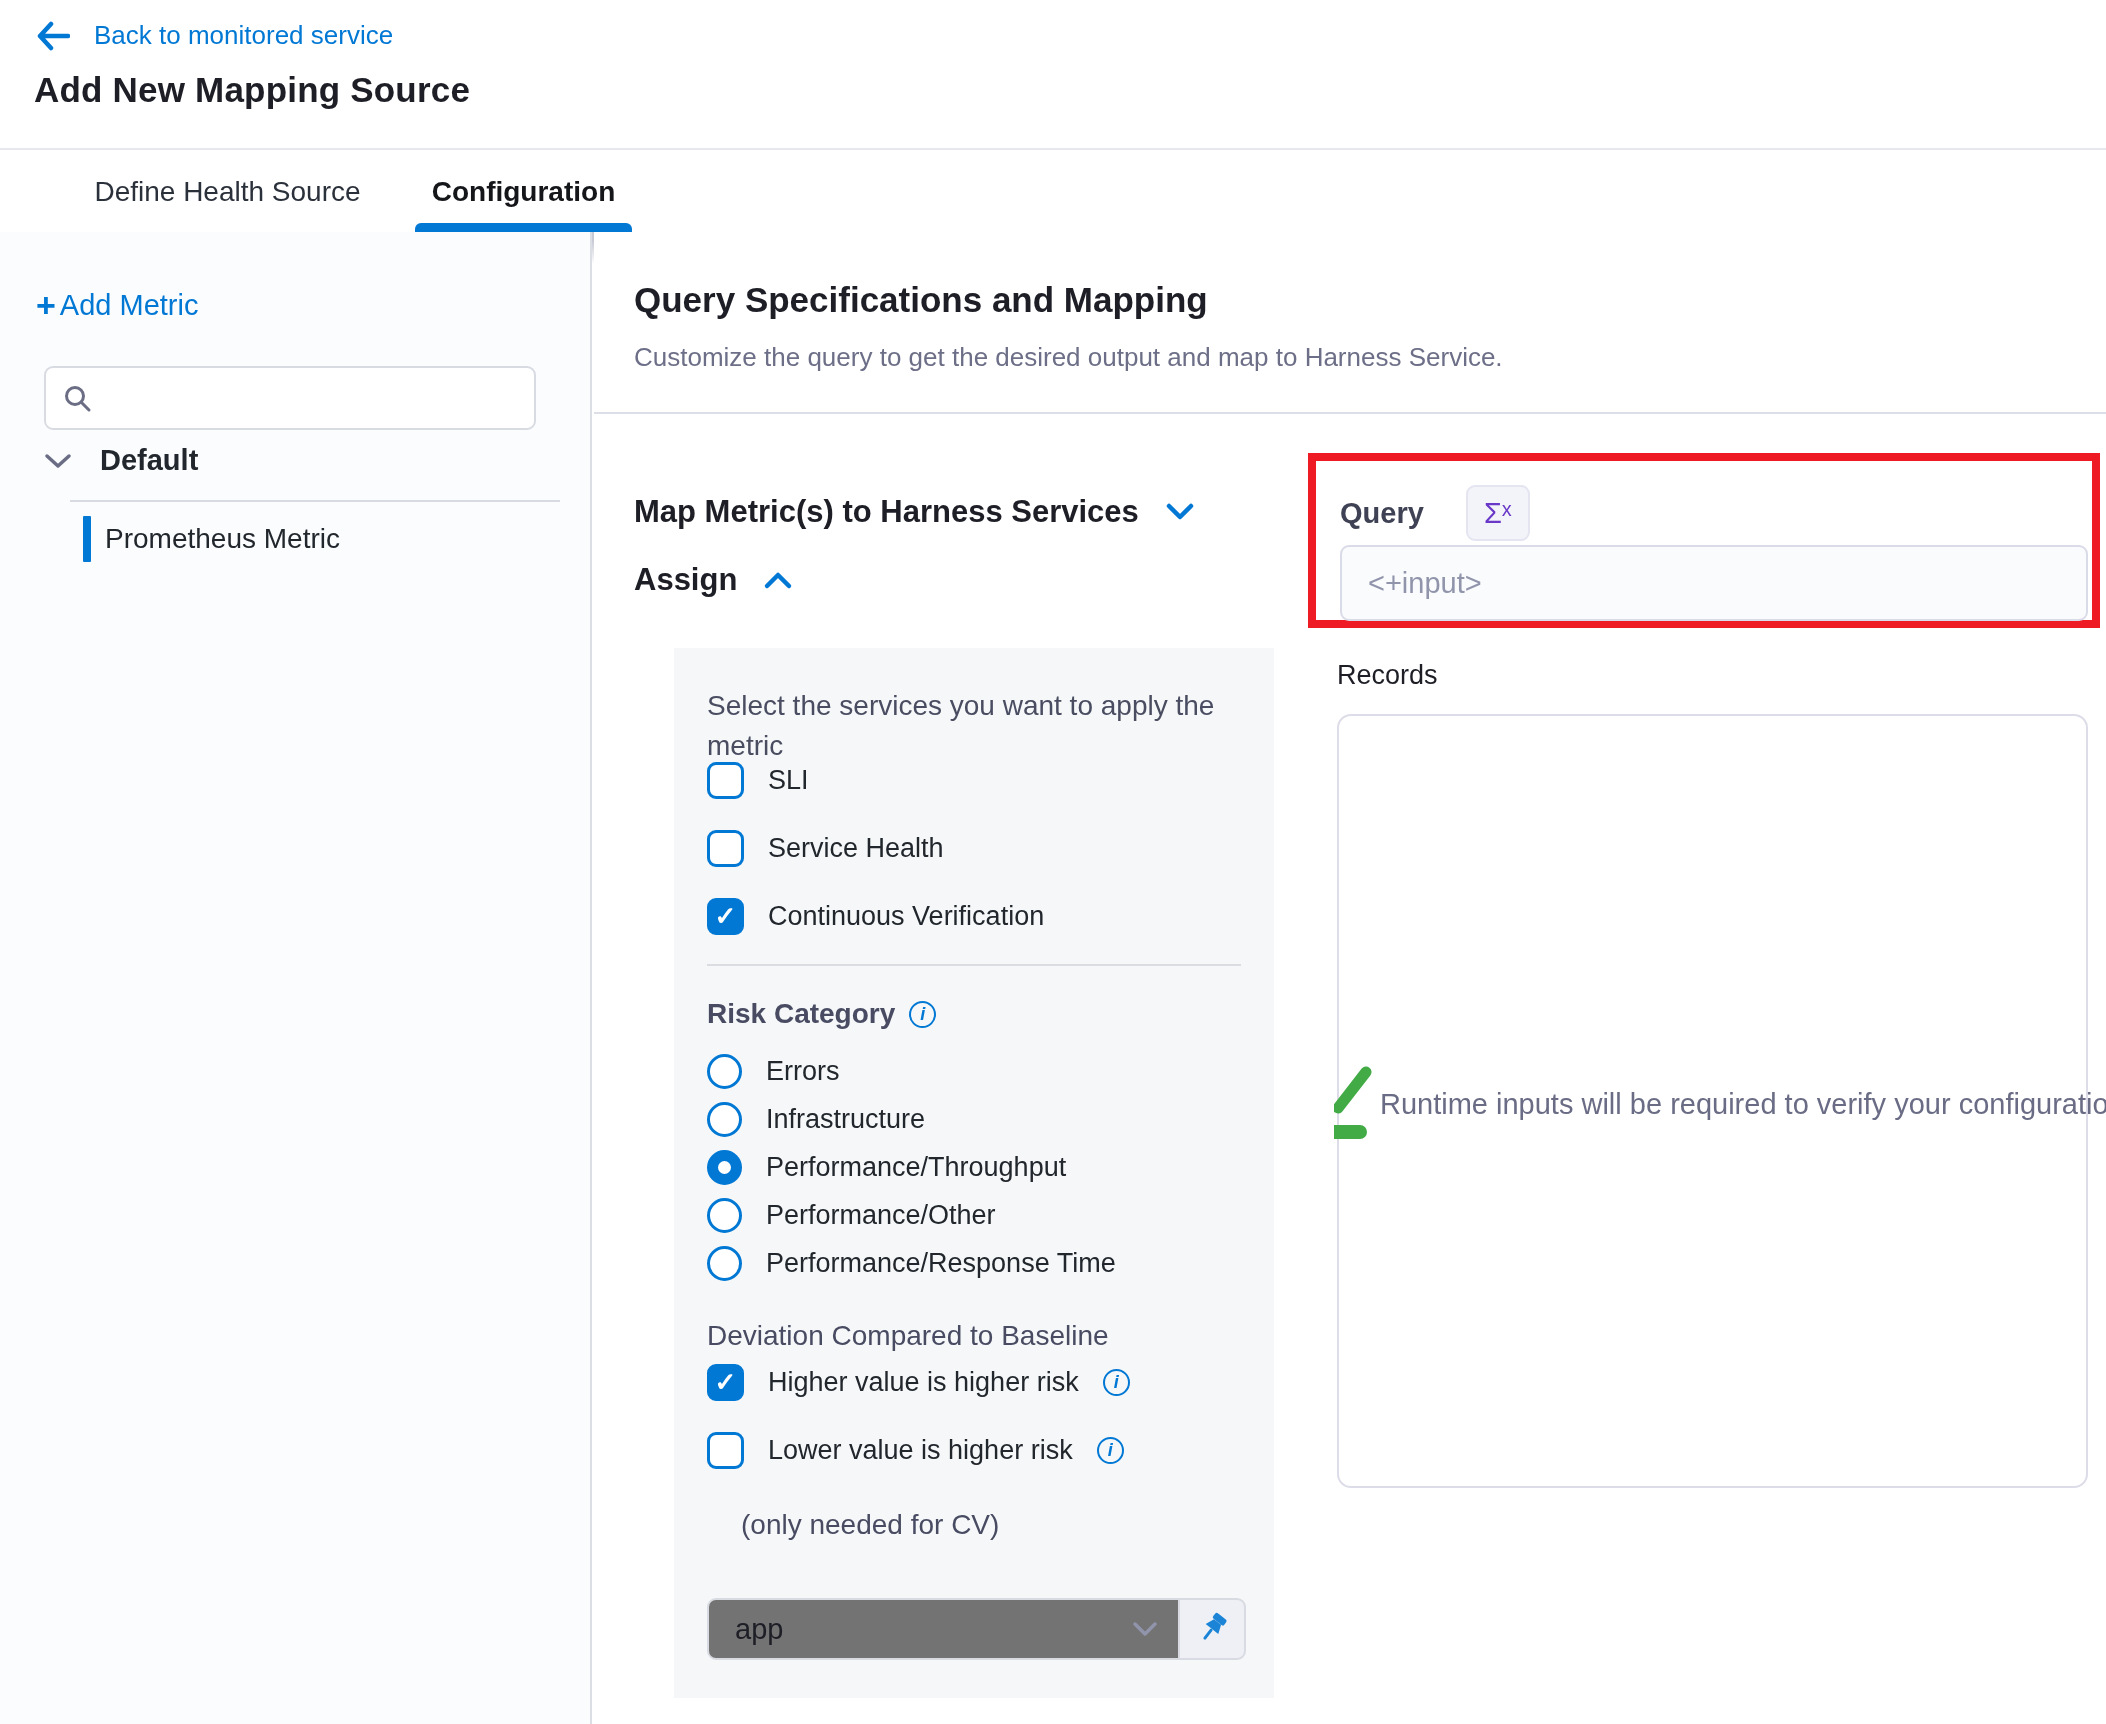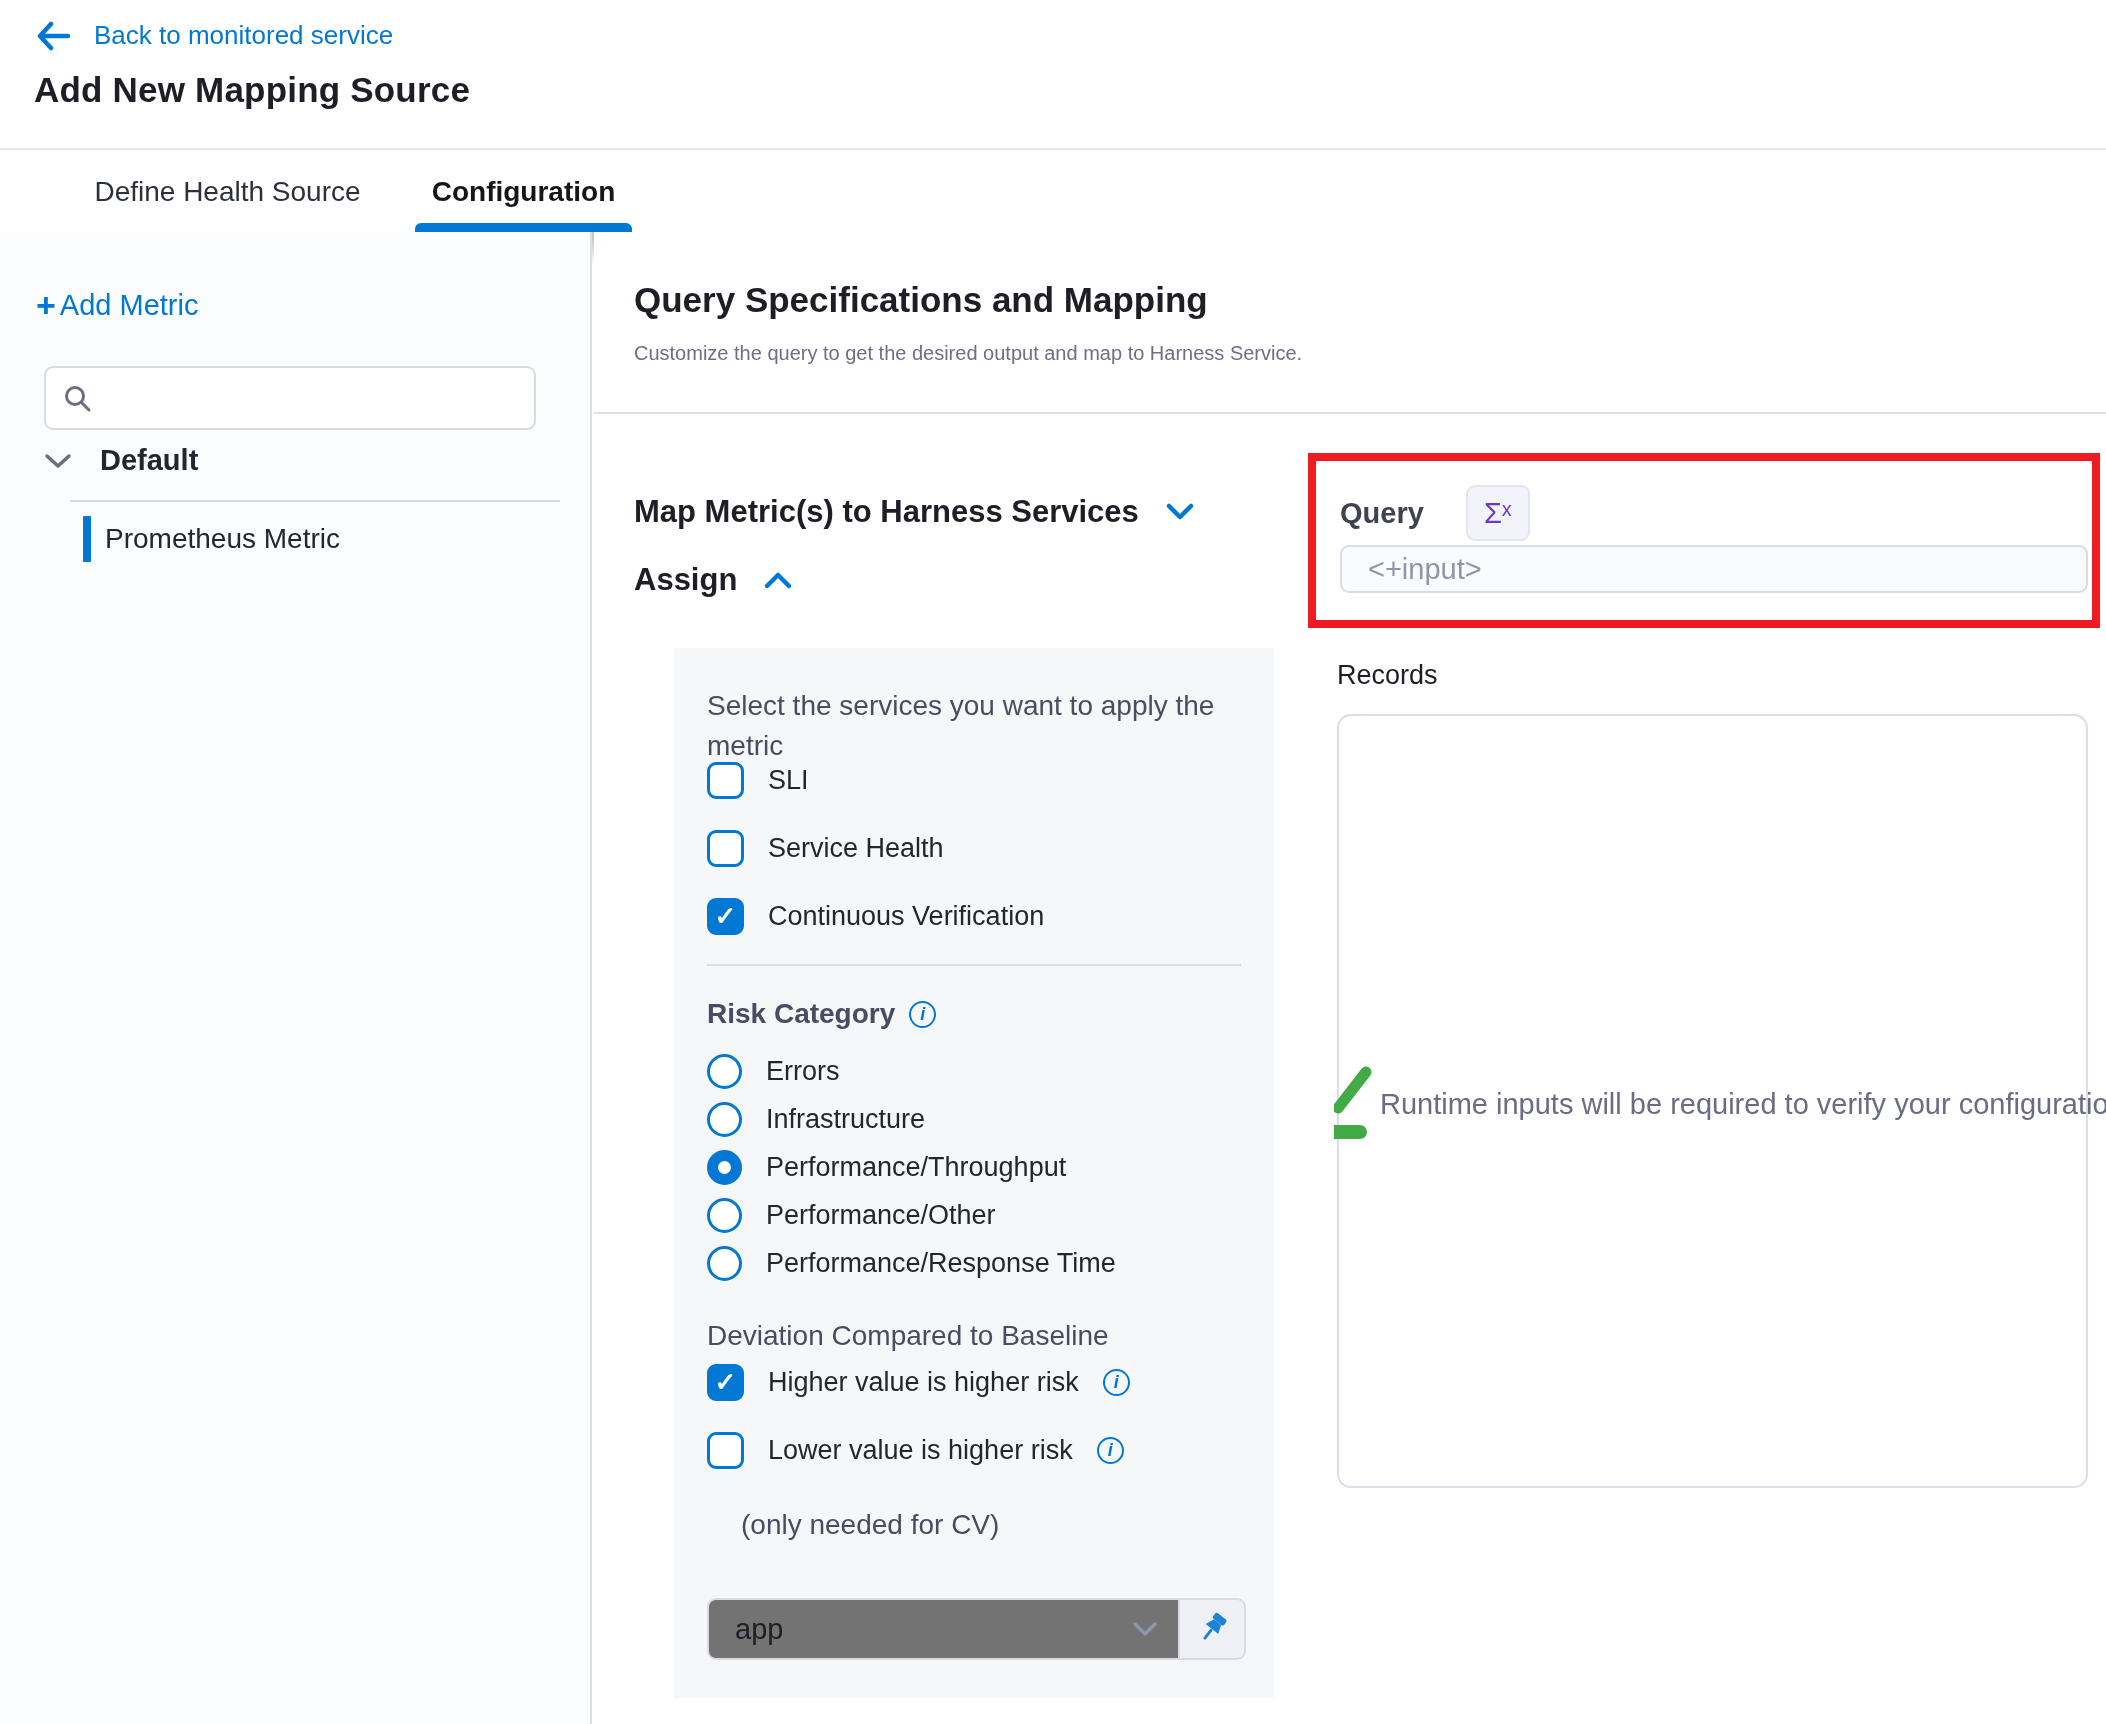--- a/index.html
+++ b/index.html
@@ -30,21 +30,21 @@
   .group-row { position:absolute; top:212px; left:44px; display:flex; align-items:center; gap:28px; cursor:pointer; }
   .group-label { font-size:29px; font-weight:700; color:#22272d;text-align:right; }
   .group-divider { position:absolute; top:268px; left:70px; width:490px; height:2px; background:#d9dbe3; }
   .metric-item { position:absolute; top:282px; left:83px; display:flex; align-items:center; height:50px; cursor:pointer; }
   .metric-item .sel-bar { width:8px; height:46px; background:#0278d5; border-radius:1px; }
   .metric-item .metric-label { font-size:28px; color:#22272d; margin-left:14px; }
 
   
   .main { position:absolute; top:232px; left:594px; right:0; bottom:0; background:#fff; overflow:hidden; }
   .section-heading { position:absolute; top:48px; left:40px; font-size:35px; font-weight:700; color:#1d1e26; }
-  .section-sub { position:absolute; top:110px; left:40px; font-size:20px; color:#6c6f87; }
+  .section-sub { position:absolute; top:110px; left:40px; font-size:26px; color:#6c6f87; }
   .main-divider { position:absolute; top:180px; left:0; right:0; height:2px; background:#dcdee8; }
 
   .collapser { position:absolute; left:40px; display:flex; align-items:center; gap:26px; cursor:pointer; }
   .collapser .c-label { font-size:31px; font-weight:700; color:#1d1e26; }
   .map-row { top:262px; }
   .assign-row { top:330px; }
 
   
   .assign-panel { position:absolute; top:416px; left:80px; width:600px; height:1050px; background:#f5f7f8; }
   .prompt { position:absolute; top:38px; left:33px; width:520px; font-size:28px; line-height:1.42; color:#4a4d61; }
@@ -66,21 +66,21 @@
   .select-row { position:absolute; top:950px; left:33px; display:flex; align-items:stretch; }
   .select-box { width:473px; height:62px; background:#737373; border:2px solid #d9dbe3; border-radius:9px 0 0 9px; display:flex; align-items:center; padding:0 20px 0 26px; cursor:pointer; }
   .select-box .select-value { font-size:29px; color:#1d1e26; flex:1; }
   .pin-btn { width:66px; height:62px; background:#eef0f5; border:2px solid #d9dbe3; border-left:none; border-radius:0 9px 9px 0; display:flex; align-items:center; justify-content:center; cursor:pointer; }
 
   
   .red-box { position:absolute; top:221px; left:714px; width:792px; height:175px; border:8px solid #ee1b25; background:transparent; }
   .query-head { position:absolute; top:24px; left:24px; display:flex; align-items:center; }
   .query-label { font-size:29px; font-weight:700; color:#3f4254; }
   .sigma-btn { margin-left:42px; width:64px; height:56px; background:#f3f4fa; border:2px solid #e4e5f0; border-radius:9px; display:flex; align-items:center; justify-content:center; font-size:29px; color:#6938c8; cursor:pointer; }
-  .query-input { position:absolute; top:84px; left:24px; width:748px; height:48px; background:#fafbfd; border:2px solid #dadbe8; border-radius:9px; display:flex; align-items:center; padding-left:26px; font-size:29px; color:#9195ab; }
+  .query-input { position:absolute; top:84px; left:24px; width:748px; height:76px; background:#fafbfd; border:2px solid #dadbe8; border-radius:9px; display:flex; align-items:center; padding-left:26px; font-size:29px; color:#9195ab; }
 
   .records-label { position:absolute; top:428px; left:743px; font-size:27px; color:#1d1e26; }
   .records-box { position:absolute; top:482px; left:743px; width:751px; height:774px; background:#fff; border:2px solid #dcdde8; border-radius:14px; }
   .records-msg { position:absolute; top:832px; left:740px; display:flex; align-items:flex-start; white-space:nowrap; }
   .records-msg .msg-text { font-size:29px; color:#696c84; margin-top:24px; margin-left:8px; }
 
   .icon { display:inline-flex; flex:0 0 auto; }
 </style>
 </head>
 <body>

